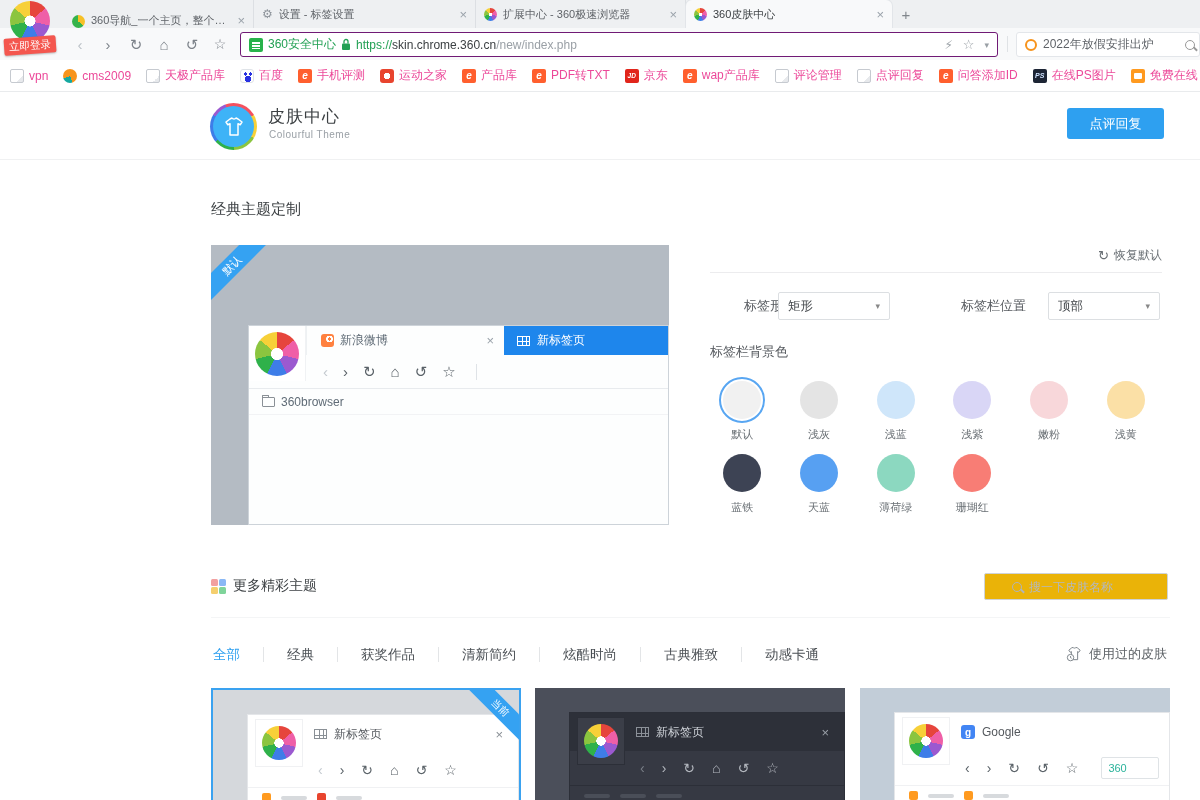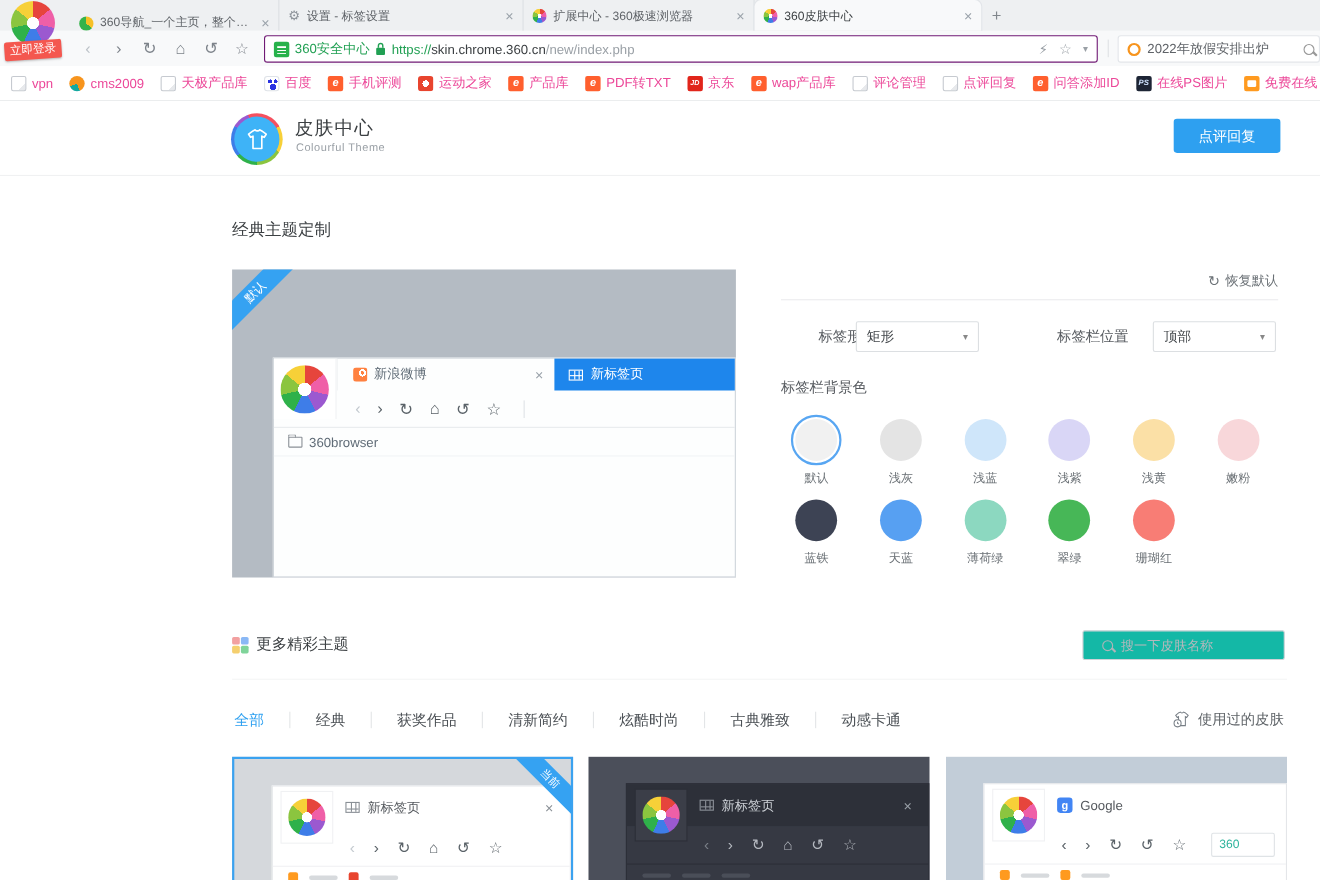--- a/index.html
+++ b/index.html
@@ -109,21 +109,21 @@
   .swc{width:38px;height:38px;border-radius:50%;}
   .swc.ringed{outline:2px solid #58a6f2;outline-offset:2px;}
   .swname{font-size:11px;color:#6a7075;}
 
   
   .s2icon{position:absolute;left:211px;top:579px;width:15px;height:15px;display:grid;grid-template-columns:7px 7px;grid-auto-rows:7px;gap:1px;}
   .s2icon i{border-radius:1.5px;}
   .s2icon i:nth-child(1){background:#f2a0a0;} .s2icon i:nth-child(2){background:#8ab8f5;}
   .s2icon i:nth-child(3){background:#f5cf6e;} .s2icon i:nth-child(4){background:#7fd49a;}
   .s2title{position:absolute;left:233px;top:577px;font-size:14px;color:#3c4043;}
-  .skinsearch{position:absolute;left:984px;top:573px;width:184px;height:27px;border:1px solid #cfd3d7;border-radius:2px;background:#14b8a6;display:flex;align-items:center;gap:7px;padding:0 17px;}
+  .skinsearch{position:absolute;left:984px;top:573px;width:184px;height:27px;border:1px solid #cfd3d7;border-radius:2px;background:#eab308;display:flex;align-items:center;gap:7px;padding:0 27px;}
   .mag2{width:10px;height:10px;border:1.5px solid #b0b4b8;border-radius:50%;position:relative;flex:none;}
   .mag2::after{content:"";position:absolute;width:5px;height:1.5px;background:#b0b4b8;transform:rotate(45deg);right:-4px;bottom:-1px;}
   .skinsearch input{border:none;outline:none;font-size:12px;color:#333;width:100%;background:transparent;font-family:inherit;}
   .skinsearch input::placeholder{color:#b4b8bc;}
   .s2div{position:absolute;left:211px;right:30px;top:617px;border-top:1px solid #f4f5f6;}
 
   .cats{position:absolute;left:211px;top:647px;display:flex;align-items:center;font-size:13.5px;color:#4a4f54;}
   .cat{padding:0 23px;border-right:1px solid #e3e5e7;line-height:15px;}
   .cat.first{padding-left:2px;color:#2ea0f0;}
   .cat.last{border-right:none;}
@@ -364,42 +364,38 @@
     </div>
   <div class="swcell">
       <span class="swc" style="background: rgb(207, 230, 250);"></span>
       <span class="swname">浅蓝</span>
     </div>
   <div class="swcell">
       <span class="swc" style="background: rgb(217, 214, 246);"></span>
       <span class="swname">浅紫</span>
     </div>
   <div class="swcell">
+      <span class="swc" style="background: rgb(248, 215, 218);"></span>
+      <span class="swname">嫩粉</span>
+    </div>
+  <div class="swcell">
       <span class="swc" style="background: rgb(251, 224, 166);"></span>
       <span class="swname">浅黄</span>
     </div>
   <div class="swcell">
-      <span class="swc" style="background: rgb(248, 215, 218);"></span>
-      <span class="swname">嫩粉</span>
-    </div>
-  <div class="swcell">
       <span class="swc" style="background: rgb(61, 67, 84);"></span>
       <span class="swname">蓝铁</span>
     </div>
   <div class="swcell">
       <span class="swc" style="background: rgb(87, 160, 242);"></span>
       <span class="swname">天蓝</span>
     </div>
   <div class="swcell">
       <span class="swc" style="background: rgb(140, 216, 192);"></span>
       <span class="swname">薄荷绿</span>
-    </div>
-  <div class="swcell">
-      <span class="swc" style="background: rgb(71, 183, 87);"></span>
-      <span class="swname">翠绿</span>
     </div>
   <div class="swcell">
       <span class="swc" style="background: rgb(248, 125, 117);"></span>
       <span class="swname">珊瑚红</span>
     </div>
 </div>
 
 <div class="s2icon">
     <i></i>
     <i></i>

